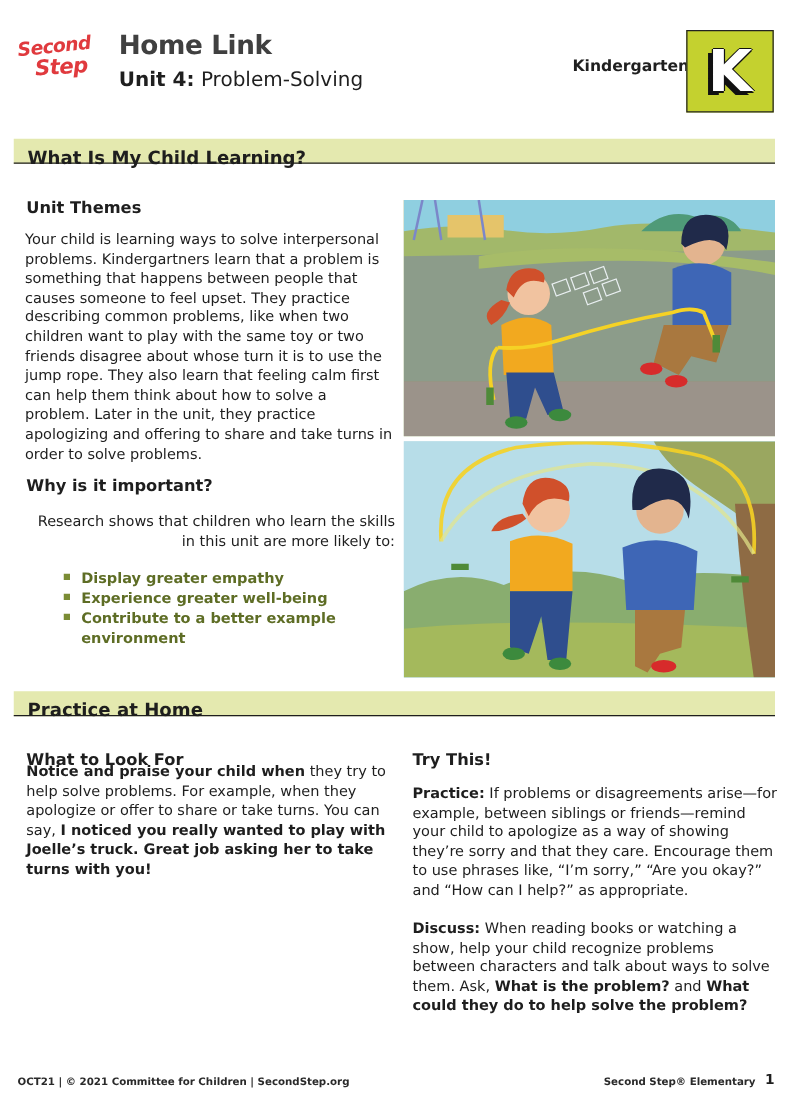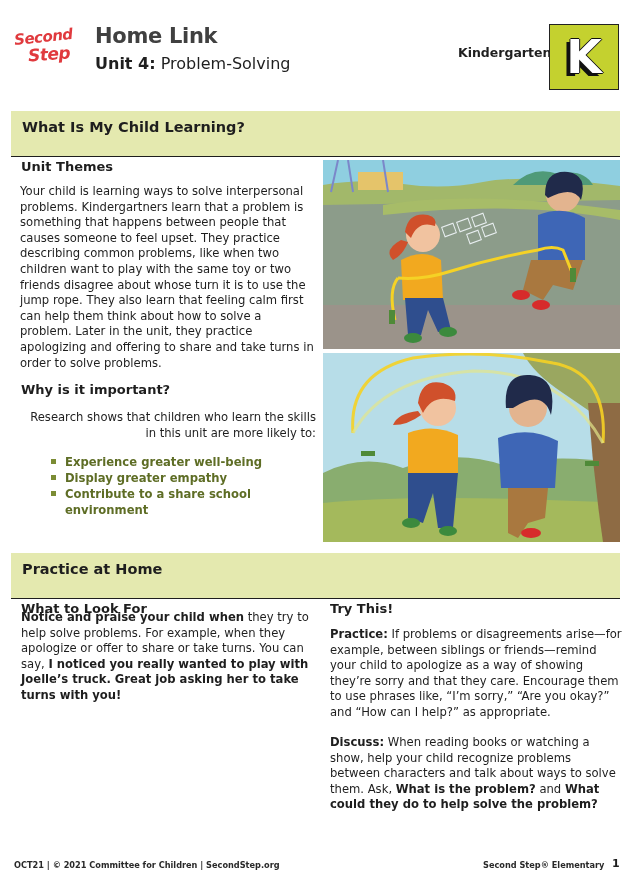--- a/index.html
+++ b/index.html
@@ -12,21 +12,21 @@
   .logo .l2 { left: 16px; top: 20px; font-size: 17px; transform: rotate(-4deg); }
 
   .title { position: absolute; left: 95px; top: 24px; font-size: 21px; font-weight: bold; color: #404040; letter-spacing: -0.3px; }
   .subtitle { position: absolute; left: 95px; top: 54px; font-size: 16px; color: #1f1f1f; }
   .subtitle b { font-weight: bold; text-align: center; }
 
   .grade-label { position: absolute; left: 458px; top: 45px; font-size: 12.5px; font-weight: bold; color: #1f1f1f; }
   .grade-badge { position: absolute; left: 549px; top: 24px; width: 70px; height: 66px; background: #c4d12f; border: 1.5px solid #222; display:flex; align-items:center; justify-content:center; }
   .grade-badge span { font-family: "DejaVu Sans", sans-serif; font-weight: bold; font-size: 46px; color: #fff; text-shadow: -4px 3px 0 #111, -1px 0 0 #111, 1px 0 0 #111, 0 1px 0 #111, 0 -1px 0 #111; line-height: 1; }
 
-  .section-bar { position: absolute; left: 11px; width: 609px; height: 46px; background: #e4e9af; border-bottom: 1.5px solid #1e1e1e; }
+  .section-bar { position: absolute; left: 11px; width: 609px; height: 20px; background: #e4e9af; border-bottom: 1.5px solid #1e1e1e; }
   .section-bar span { position: absolute; left: 11px; top: 8px; font-size: 14.5px; font-weight: bold; color: #1e1e1e; }
   #bar1 { top: 111px; }
   #bar2 { top: 553px; }
 
   .h3 { position: absolute; font-size: 13px; font-weight: bold; color: #1e1e1e; }
   .para { position: absolute; font-size: 11.6px; line-height: 15.6px; color: #1e1e1e; }
   .para b { font-weight: bold; }
 
   .bullets { position: absolute; left: 50px; top: 454px; width: 240px; list-style: none; }
   .bullets li { position: relative; padding-left: 15px; font-size: 11.6px; line-height: 16px; font-weight: bold; color: #5e6d25; }
@@ -61,23 +61,23 @@
   <span>What Is My Child Learning?</span>
 </div>
 
 <div class="h3" style="left:21px; top:159px;">Unit Themes</div>
 <div class="para" style="left:20px; top:184px; width:296px;">Your child is learning ways to solve interpersonal problems. Kindergartners learn that a problem is something that happens between people that causes someone to feel upset. They practice describing common problems, like when two children want to play with the same toy or two friends disagree about whose turn it is to use the jump rope. They also learn that feeling calm first can help them think about how to solve a problem. Later in the unit, they practice apologizing and offering to share and take turns in order to solve problems.</div>
 
 <div class="h3" style="left:21px; top:382px;">Why is it important?</div>
 <div class="para" style="left:20px; top:410px; width:296px;text-align:right;">Research shows that children who learn the skills in this unit are more likely to:</div>
 
 <ul class="bullets">
+  <li>Display greater empathy</li>
   <li>Experience greater well-being</li>
-  <li>Display greater empathy</li>
-  <li>Contribute to a share school environment</li>
+  <li>Contribute to a better example environment</li>
 </ul>
 
 <div class="illus" id="illus1">
   <svg width="297" height="189" viewBox="0 0 297 189">
     <rect x="0" y="0" width="297" height="30" fill="#8fcfe0"></rect>
     <path d="M0 25 Q40 18 80 24 T160 22 T297 26 L297 60 L0 60 Z" fill="#a2b86a"></path>
     <rect x="35" y="12" width="45" height="18" fill="#e5c46a"></rect>
     <path d="M190 25 Q210 5 235 14 Q260 8 270 25 Z" fill="#4f9a78"></path>
     <line x1="15" y1="0" x2="8" y2="32" stroke="#7b87c9" stroke-width="2"></line>
     <line x1="25" y1="0" x2="30" y2="32" stroke="#7b87c9" stroke-width="2"></line>

